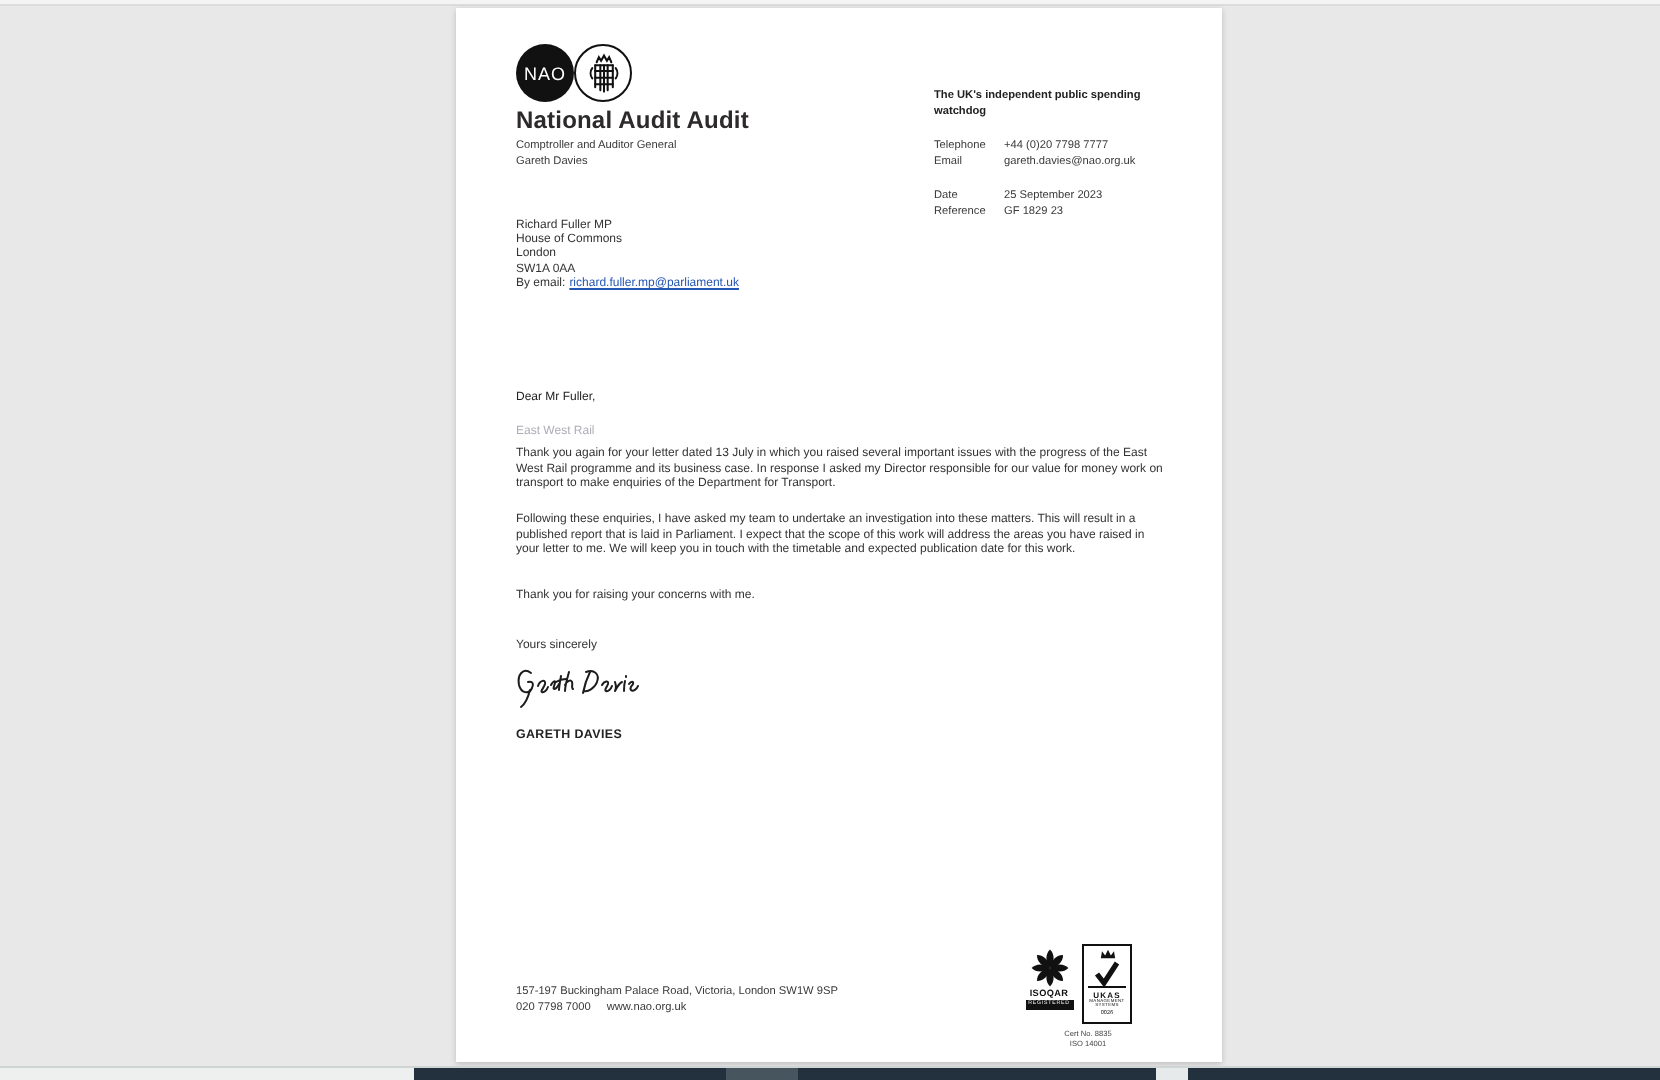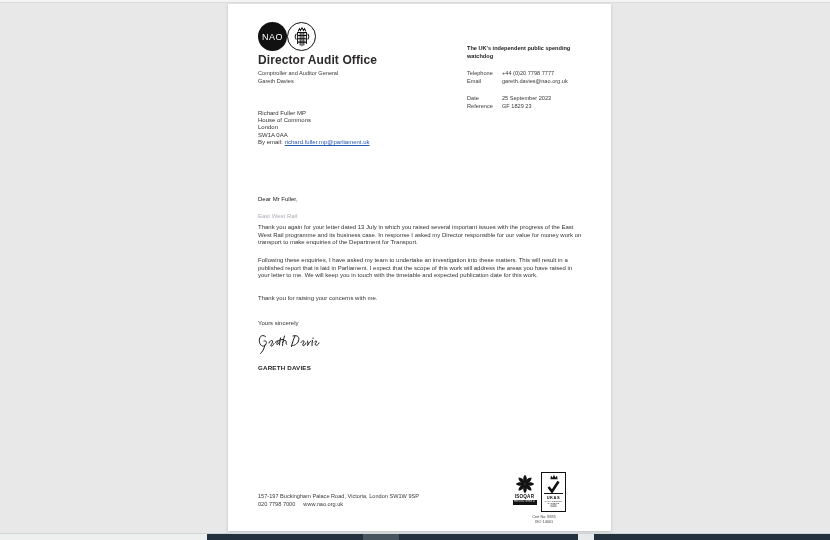--- a/index.html
+++ b/index.html
@@ -96,21 +96,21 @@
       <g stroke="#111" stroke-width="1.4" fill="none" stroke-linecap="round">
         <path d="M7 7 L8.5 3.5 L10 6 L12 2.5 L14 6 L15.5 3.5 L17 7"></path>
         <path d="M6 9 L18 9"></path>
         <path d="M6 9 L6 24 M18 9 L18 24"></path>
         <path d="M9.5 9 L9.5 26 M12 9 L12 27 M14.5 9 L14.5 26"></path>
         <path d="M6 13 L18 13 M6 17.5 L18 17.5 M6 22 L18 22"></path>
         <path d="M4 11 C2.5 13 2.5 16 4 18 M20 11 C21.5 13 21.5 16 20 18"></path>
       </g>
     </svg>
   </div>
-  <div class="wordmark">Director Audit Office</div>
+  <div class="wordmark">National Audit Audit</div>
   <div class="sender-title">Comptroller and Auditor General</div>
   <div class="sender-name">Gareth Davies</div>
 
   <div class="tagline">The UK's independent public spending watchdog</div>
   <div class="contact-label row-tel">Telephone</div>
   <div class="contact-value row-tel">+44 (0)20 7798 7777</div>
   <div class="contact-label row-email">Email</div>
   <div class="contact-value row-email">gareth.davies@nao.org.uk</div>
   <div class="contact-label row-date">Date</div>
   <div class="contact-value row-date">25 September 2023</div>

